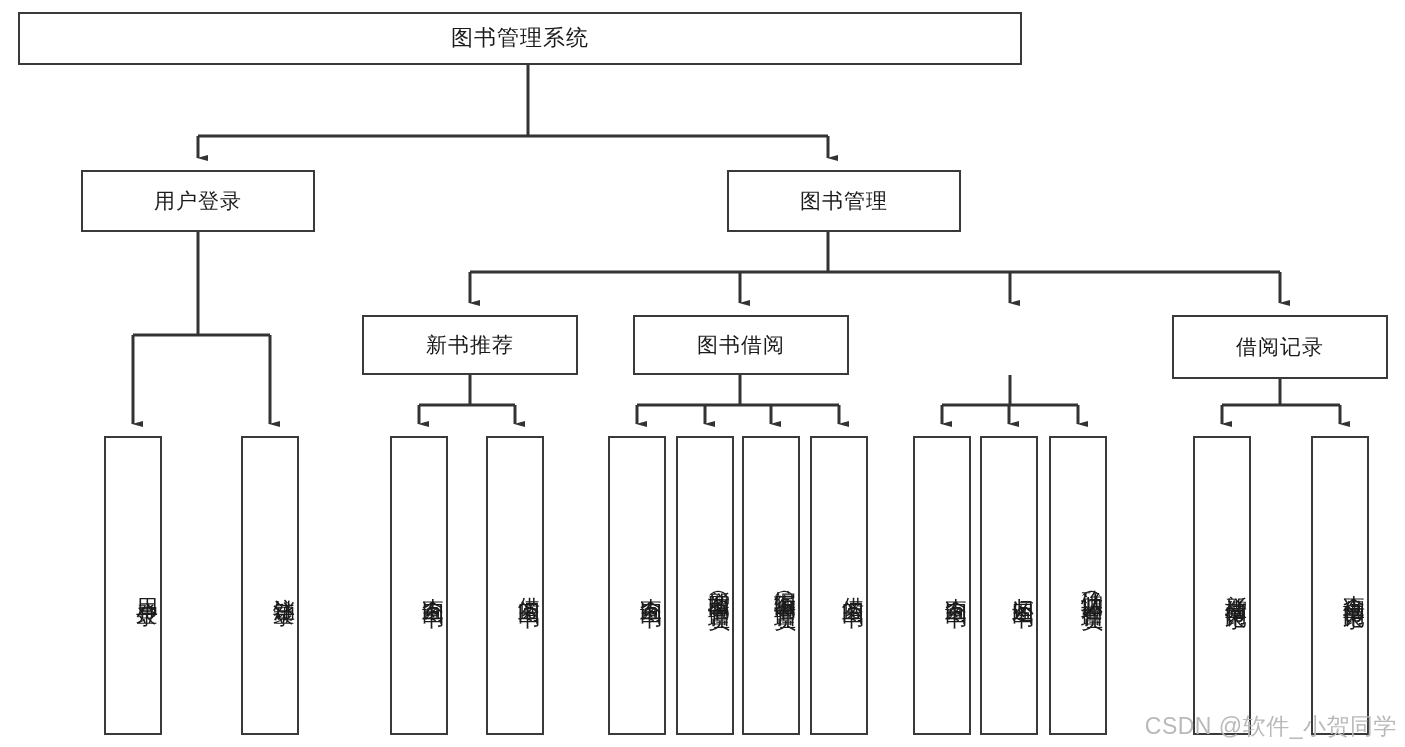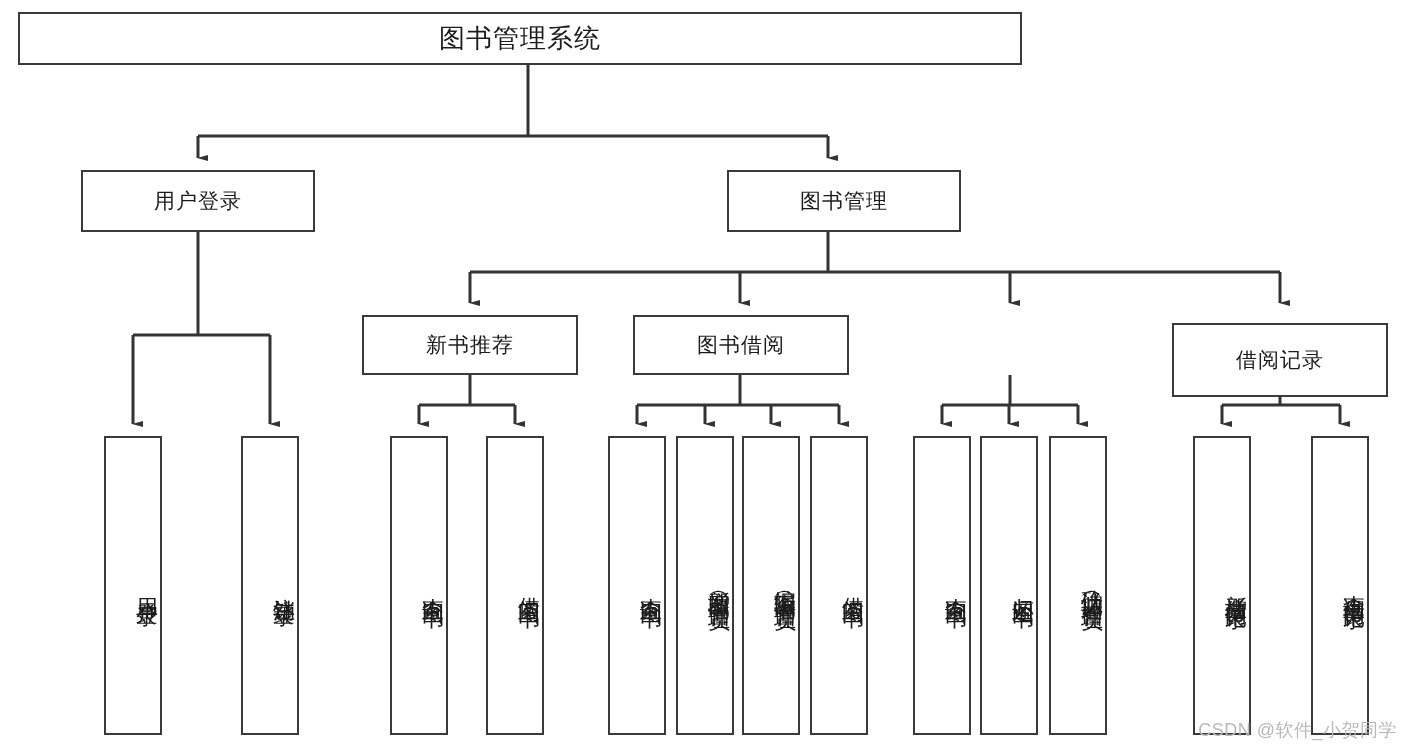--- a/index.html
+++ b/index.html
@@ -35,21 +35,21 @@
     justify-content: center;
     color: #1b1b1b;
     z-index: 2;
   }
   .node.h {
     font-size: 21px;
     letter-spacing: 1px;
     line-height: 1.2;
   }
   .node.root {
-    font-size: 26px;
+    font-size: 22px;
   }
   .node.v {
     writing-mode: vertical-rl;
     text-orientation: upright;
     font-size: 22px;
     line-height: 1.18;
     letter-spacing: 3px;
     align-items: flex-start;
     justify-content: center;
     padding-top: 4px;
@@ -59,21 +59,21 @@
     writing-mode: vertical-rl;
     text-orientation: upright;
     display: block;
     text-align: center;
     max-height: 100%;
   }
   .watermark {
     position: absolute;
     right: 8px;
     bottom: 5px;
-    font-size: 18px;
+    font-size: 23px;
     color: #b9b9b9;
     letter-spacing: 0.5px;
     white-space: nowrap;
     z-index: 3;
   }
 </style>
 </head>
 <body>
 
 <div id="canvas">
@@ -128,21 +128,21 @@
     </g>
   </svg>
 
   <div class="node h root" style="left:18px; top:12px; width:1004px; height:53px;">图书管理系统</div>
 
   <div class="node h" style="left:81px; top:170px; width:234px; height:62px;">用户登录</div>
   <div class="node h" style="left:711px; top:170px; width:234px; height:62px;margin-left:16px;">图书管理</div>
 
   <div class="node h" style="left:633px; top:315px; width:216px; height:60px;">图书借阅</div>
   <div class="node h" style="left:362px; top:315px; width:216px; height:60px;">新书推荐</div>
-  <div class="node h" style="left:1172px; top:323px; width:216px; height:74px;">借阅记录</div>
+  <div class="node h" style="left:1172px; top:315px; width:216px; height:64px;">借阅记录</div>
 
   <div class="node v" style="left:104px; top:436px; width:58px; height:299px;">
     <span class="vtext">用户登录</span>
   </div>
   <div class="node v" style="left:241px; top:436px; width:58px; height:299px;">
     <span class="vtext">注销登录</span>
   </div>
 
   <div class="node v" style="left:390px; top:436px; width:58px; height:299px;">
     <span class="vtext">查询图书</span>

